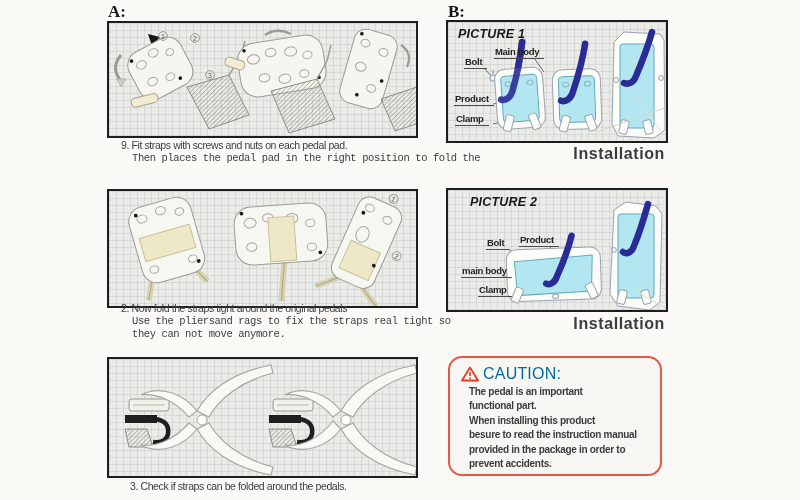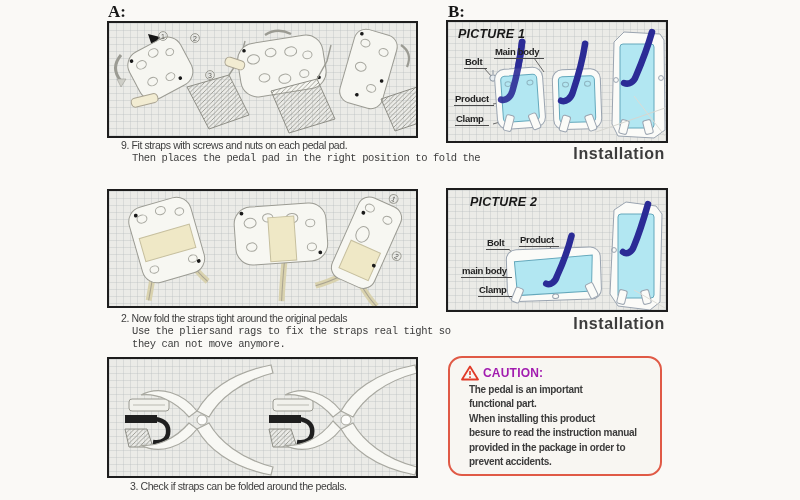--- a/index.html
+++ b/index.html
@@ -26,21 +26,21 @@
              letter-spacing:0.2px;white-space:nowrap;font-style:italic;}
   .part-label{position:absolute;font-weight:bold;font-size:9.5px;color:#222;
               letter-spacing:-0.3px;border-bottom:1px solid #4a4a4a;
               padding:0 5px 1px 1px;white-space:nowrap;}
   .installation{position:absolute;font-weight:bold;font-size:16px;color:#3c3c3c;
                 letter-spacing:0.6px;width:120px;text-align:right;white-space:nowrap;}
 
   .caution{position:absolute;box-sizing:border-box;border:2px solid #e05a46;
            border-radius:14px;background:#f8f6f2;padding:7px 8px 0 11px;}
   .caution-head{display:flex;align-items:center;gap:4px;margin-bottom:2px;}
-  .caution-title{color:#a21caf;font-weight:bold;font-size:12px;letter-spacing:0.2px;}
+  .caution-title{color:#0369a1;font-weight:normal;font-size:16px;letter-spacing:0.2px;}
   .caution-line{color:#3c3c3c;font-weight:bold;font-size:10px;line-height:14.4px;
                 letter-spacing:-0.3px;white-space:nowrap;margin-left:8px;}
 
   svg text.marker{font-family:"Liberation Sans",sans-serif;font-size:7px;fill:#5a5a55;}
 </style>
 </head>
 <body>
 
 <div class="page">
 
@@ -167,21 +167,21 @@
         <rect x="8" y="48" width="32" height="30" fill="#efe8c6" stroke="#c6bf9e"></rect>
         <circle cx="8" cy="18" r="1.9" fill="#1a1a1a"></circle>
         <circle cx="39" cy="62" r="1.9" fill="#1a1a1a"></circle>
         <circle cx="30" cy="-7" r="4.4" fill="none" stroke="#9b9b93"></circle>
         <text class="marker" x="28" y="-4.4">1</text>
         <circle cx="56" cy="44" r="4.4" fill="none" stroke="#9b9b93"></circle>
         <text class="marker" x="54" y="46.6">2</text>
       </g>
     </svg>
   </div>
-  <div class="caption" style="left:121px;top:312px;">
+  <div class="caption" style="left:121px;top:302px;">
     <div>2. Now fold the straps tight around the original pedals</div>
     <div class="indent">Use the pliersand rags to fix the straps real tight so</div>
     <div class="indent">they can not move anymore.</div>
   </div>
 
   <div class="panel" style="left:107px;top:357px;width:311px;height:121px;">
     <svg width="307" height="117" viewBox="0 0 307 117">
       <g id="plier1" transform="translate(22,6)">
 
         <g transform="translate(-6,24)">

